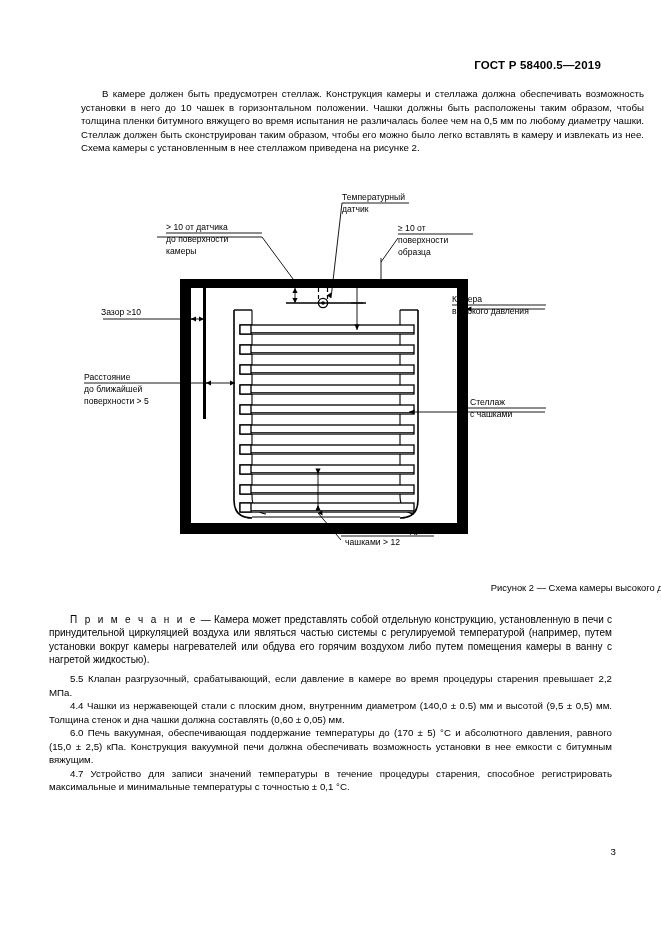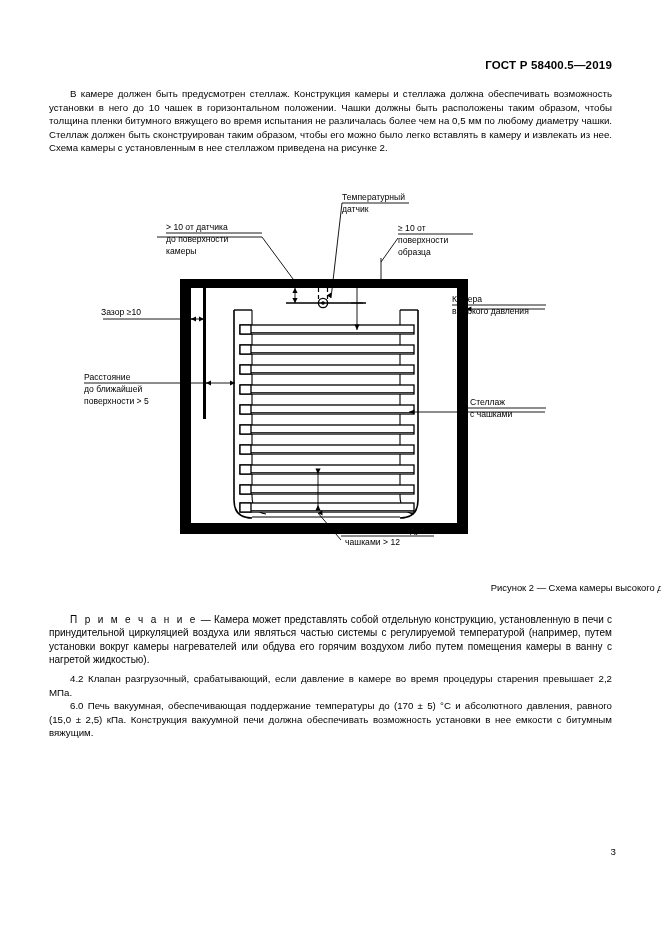--- a/index.html
+++ b/index.html
@@ -19,21 +19,21 @@
     position: absolute;
     left: 0; top: 0;
     width: 661px;
     height: 935px;
     background: #ffffff;
   }
 
   
   .doc-header {
     position: absolute;
-    right: 49px;
+    right: 60px;
     top: 59px;
     font-size: 11.5px;
     font-weight: bold;
     letter-spacing: 0.2px;
     white-space: nowrap;
     text-align: center;
   }
 
   
   .body-text {
@@ -43,21 +43,21 @@
     font-size: 9.7px;
     line-height: 13.55px;
     text-align: justify;
     text-justify: inter-word;
     color: #000;
   }
   .indent { text-indent: 21px; }
 
   p.para { margin: 0; }
 
-  #intro-para { top: 87px; }
+  #intro-para { top: 87px; margin-left: 32px; }
 
   .note-block {
     position: absolute;
     left: 49px;
     width: 563px;
     top: 613px;
     font-size: 10px;
     line-height: 13.3px;
     text-align: justify;
     text-indent: 21px;
@@ -301,19 +301,21 @@
     </svg>
   </div>
 
   <div class="figure-caption">Рисунок 2 — Схема камеры высокого давления</div>
 
   <div class="note-block">
     <span class="note-label">П р и м е ч а н и е</span><span> — </span><span>Камера может представлять собой отдельную конструкцию, установленную в печи с принудительной циркуляцией воздуха или являться частью системы с регулируемой температурой (например, путем установки вокруг камеры нагревателей или обдува его горячим воздухом либо путем помещения камеры в ванну с нагретой жидкостью).</span>
   </div>
 
   <div id="clause-block">
-    <p class="para">4.2 Клапан разгрузочный, срабатывающий, если давление в камере во время процедуры старения превышает 2,2 МПа.</p>
+    <p class="para">5.5 Клапан разгрузочный, срабатывающий, если давление в камере во время процедуры старения превышает 2,2 МПа.</p>
+    <p class="para">4.4 Чашки из нержавеющей стали с плоским дном, внутренним диаметром (140,0 ± 0.5) мм и высотой (9,5 ± 0,5) мм. Толщина стенок и дна чашки должна составлять (0,60 ± 0,05) мм.</p>
     <p class="para">6.0 Печь вакуумная, обеспечивающая поддержание температуры до (170 ± 5) °С и абсолютного давления, равного (15,0 ± 2,5) кПа. Конструкция вакуумной печи должна обеспечивать возможность установки в нее емкости с битумным вяжущим.</p>
+    <p class="para">4.7 Устройство для записи значений температуры в течение процедуры старения, способное регистрировать максимальные и минимальные температуры с точностью ± 0,1 °С.</p>
   </div>
 
   <div class="page-number">3</div>
 
 </div>
 
 </body></html>

